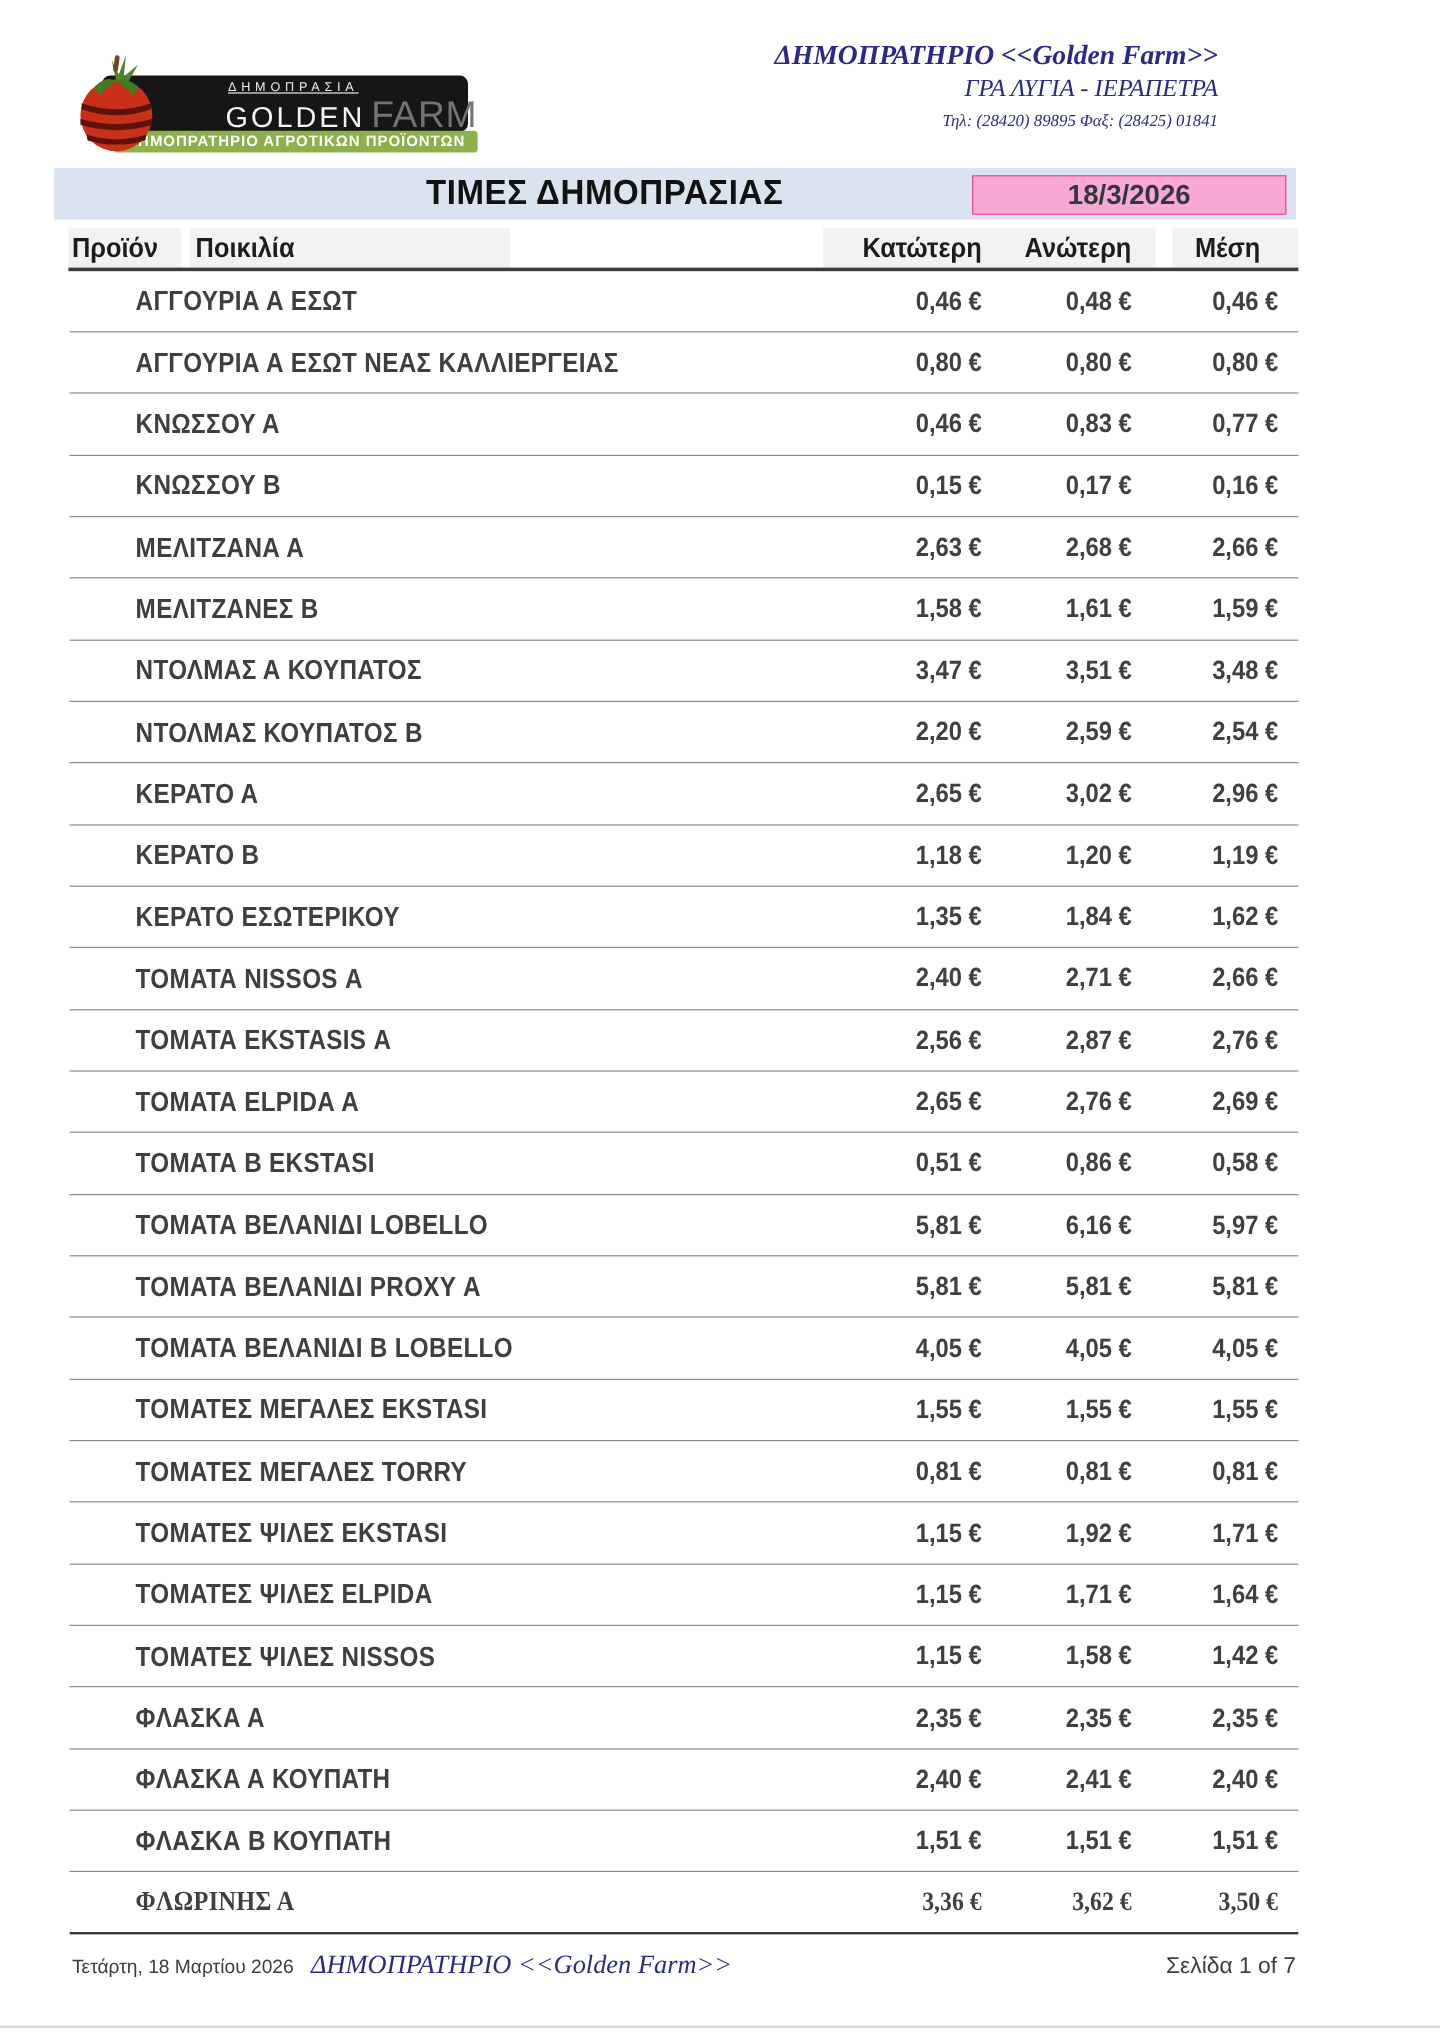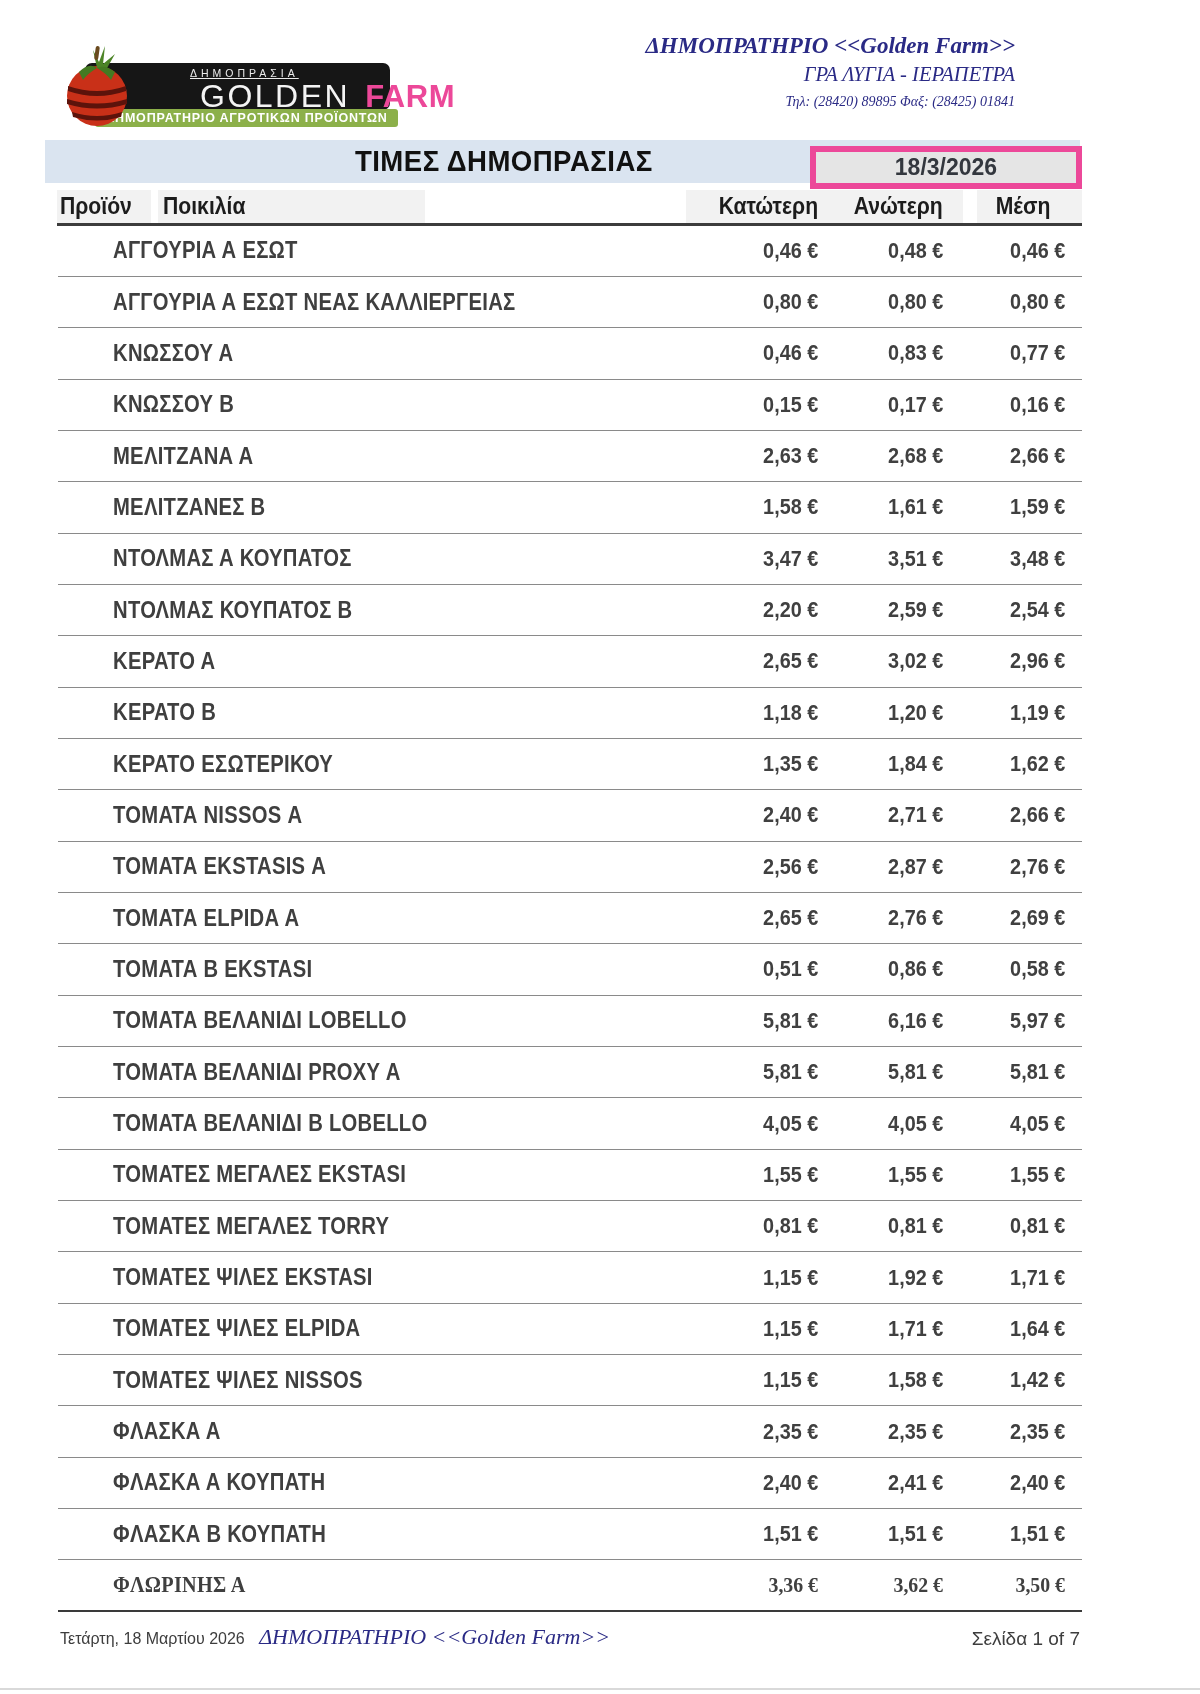--- a/index.html
+++ b/index.html
@@ -7,38 +7,38 @@
         font-family:"Liberation Sans","DejaVu Sans",sans-serif;}
 
   
   #logo{position:absolute;left:50px;top:38px;width:350px;height:92px;}
   .logo-black{position:absolute;left:35px;top:25px;width:305px;height:47px;background:#161616;border-radius:7px;}
   .logo-green{position:absolute;left:45px;top:71px;width:303px;height:18px;background:#8cb04a;border-radius:3px;
               color:#ffffff;font-weight:700;font-size:12.5px;letter-spacing:.8px;
               display:flex;align-items:center;justify-content:center;white-space:nowrap;}
   .brand-small{position:absolute;left:140px;top:29px;color:#ececec;font-size:10.5px;letter-spacing:4px;font-weight:400;text-decoration:underline;}
   .brand-line{position:absolute;left:138px;top:40px;white-space:nowrap;}
-  .brand-golden{color:#f4f4f4;font-weight:400;font-size:32px;letter-spacing:2.5px;margin-left:12px;}
-  .brand-farm{color:#ec4899;font-weight:700;font-size:31px;letter-spacing:.5px;margin-left:15px;}
+  .brand-golden{color:#f4f4f4;font-weight:400;font-size:24px;letter-spacing:2.5px;}
+  .brand-farm{color:#737373;font-weight:400;font-size:31px;letter-spacing:.5px;margin-left:5px;}
   .tomato{position:absolute;left:3px;top:0px;}
 
   
   #letterhead{position:absolute;top:32px;right:185px;text-align:right;color:#2a2a85;
               font-family:"Liberation Serif","DejaVu Serif",serif;font-style:italic;line-height:28px;}
   .lh1{font-size:23px;font-weight:700;}
   .lh2{font-size:20.5px;}
   .lh3{font-size:20.5px;}
   .lh4{font-size:14px;}
 
   
   #title-bar{position:absolute;left:45px;top:140px;width:1035px;height:43px;background:#dae4f0;}
   #page-title{position:absolute;left:0px;top:140px;width:920px;height:43px;line-height:43px;text-align:center;
               font-size:29px;font-weight:700;color:#111111;transform:scaleX(.95);transform-origin:50% 50%;
               letter-spacing:.5px;white-space:nowrap;padding-left:45px;}
-  #date-box{position:absolute;left:810px;top:146px;width:260px;height:31px;background:#e5e5e5;border:6px solid #ec4899;
+  #date-box{position:absolute;left:810px;top:146px;width:260px;height:31px;background:#f9a8d4;border:1px solid #ec4899;
             display:flex;align-items:center;justify-content:center;font-size:23px;font-weight:700;color:#33373e;}
 
   
   #col-header{position:absolute;left:45px;top:190px;width:1037px;height:36px;}
   .hbox{position:absolute;top:0;height:33px;background:#f2f2f2;}
   .hb1{left:12px;width:94px;}
   .hb2{left:113px;width:267px;}
   .hb3{left:641px;width:277px;}
   .hb4{left:932px;width:105px;}
   .hlabel{position:absolute;top:0;height:33px;display:flex;align-items:center;

